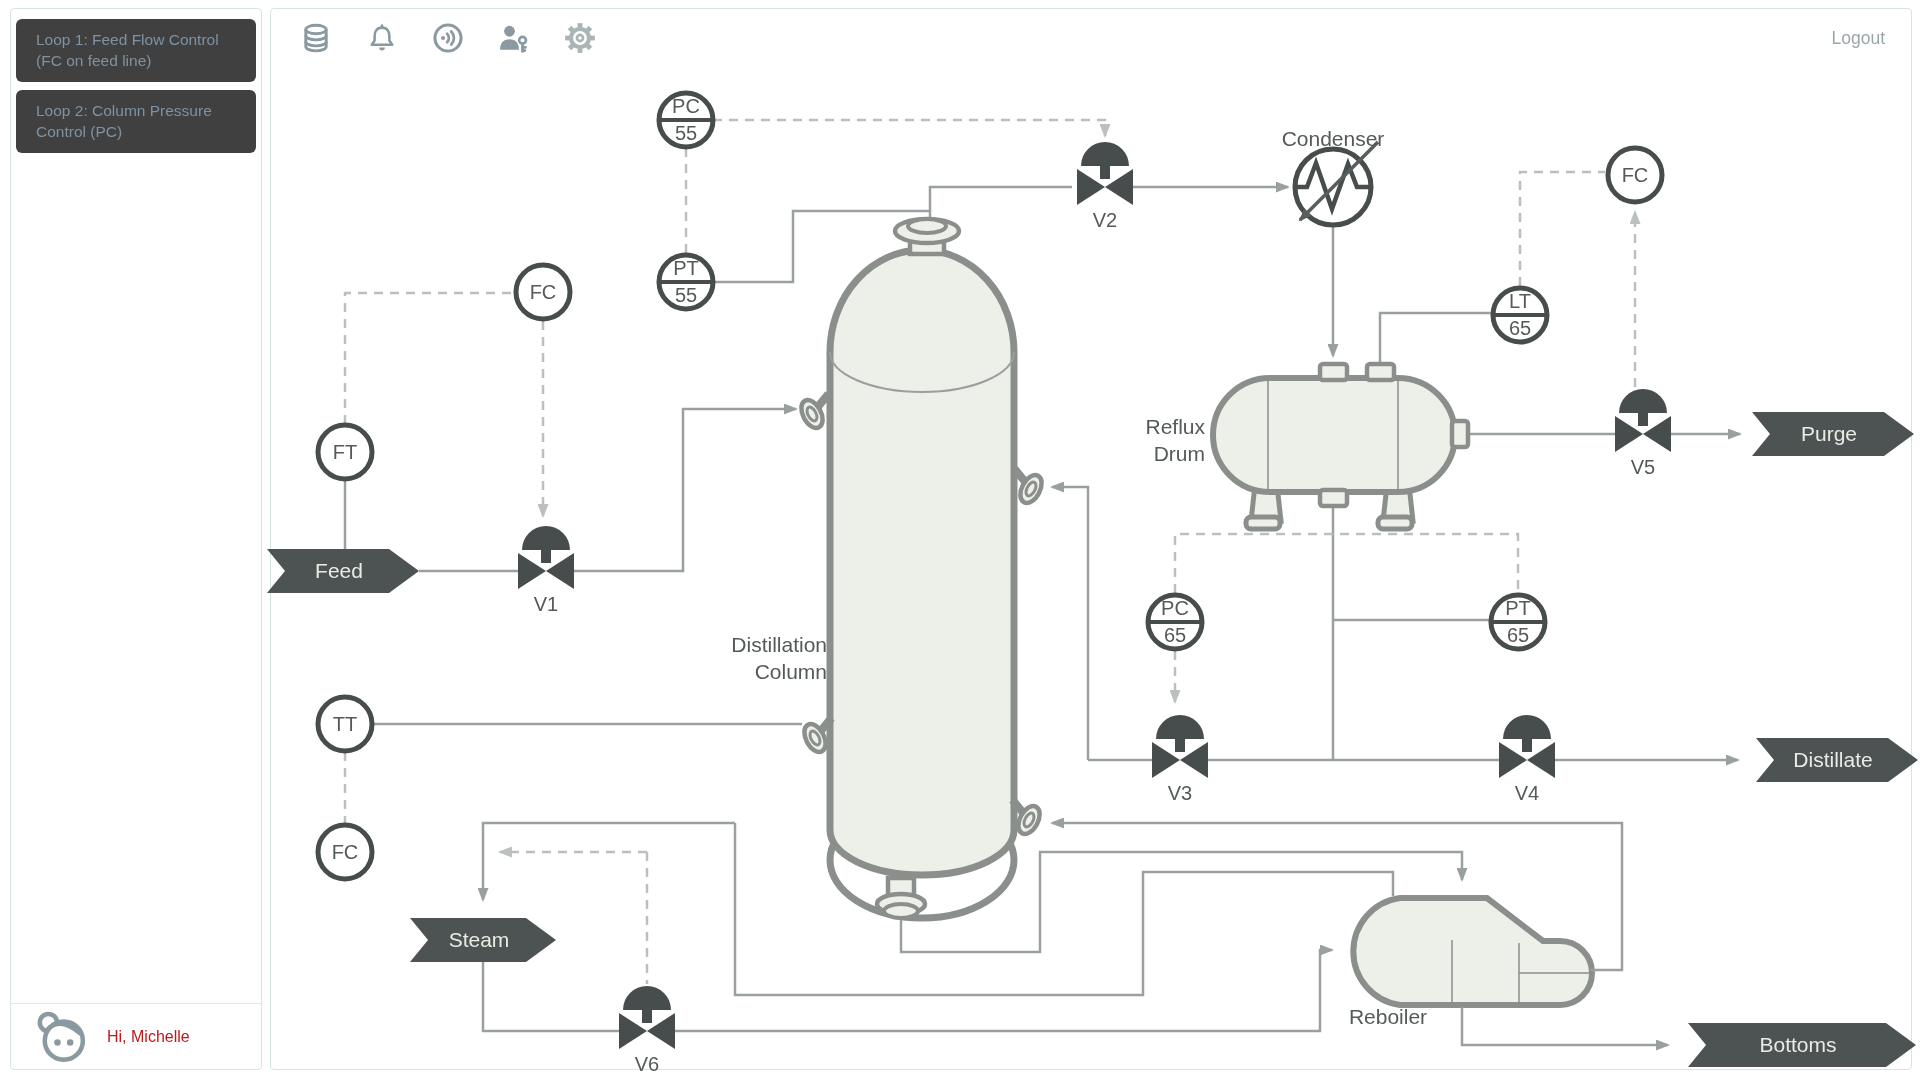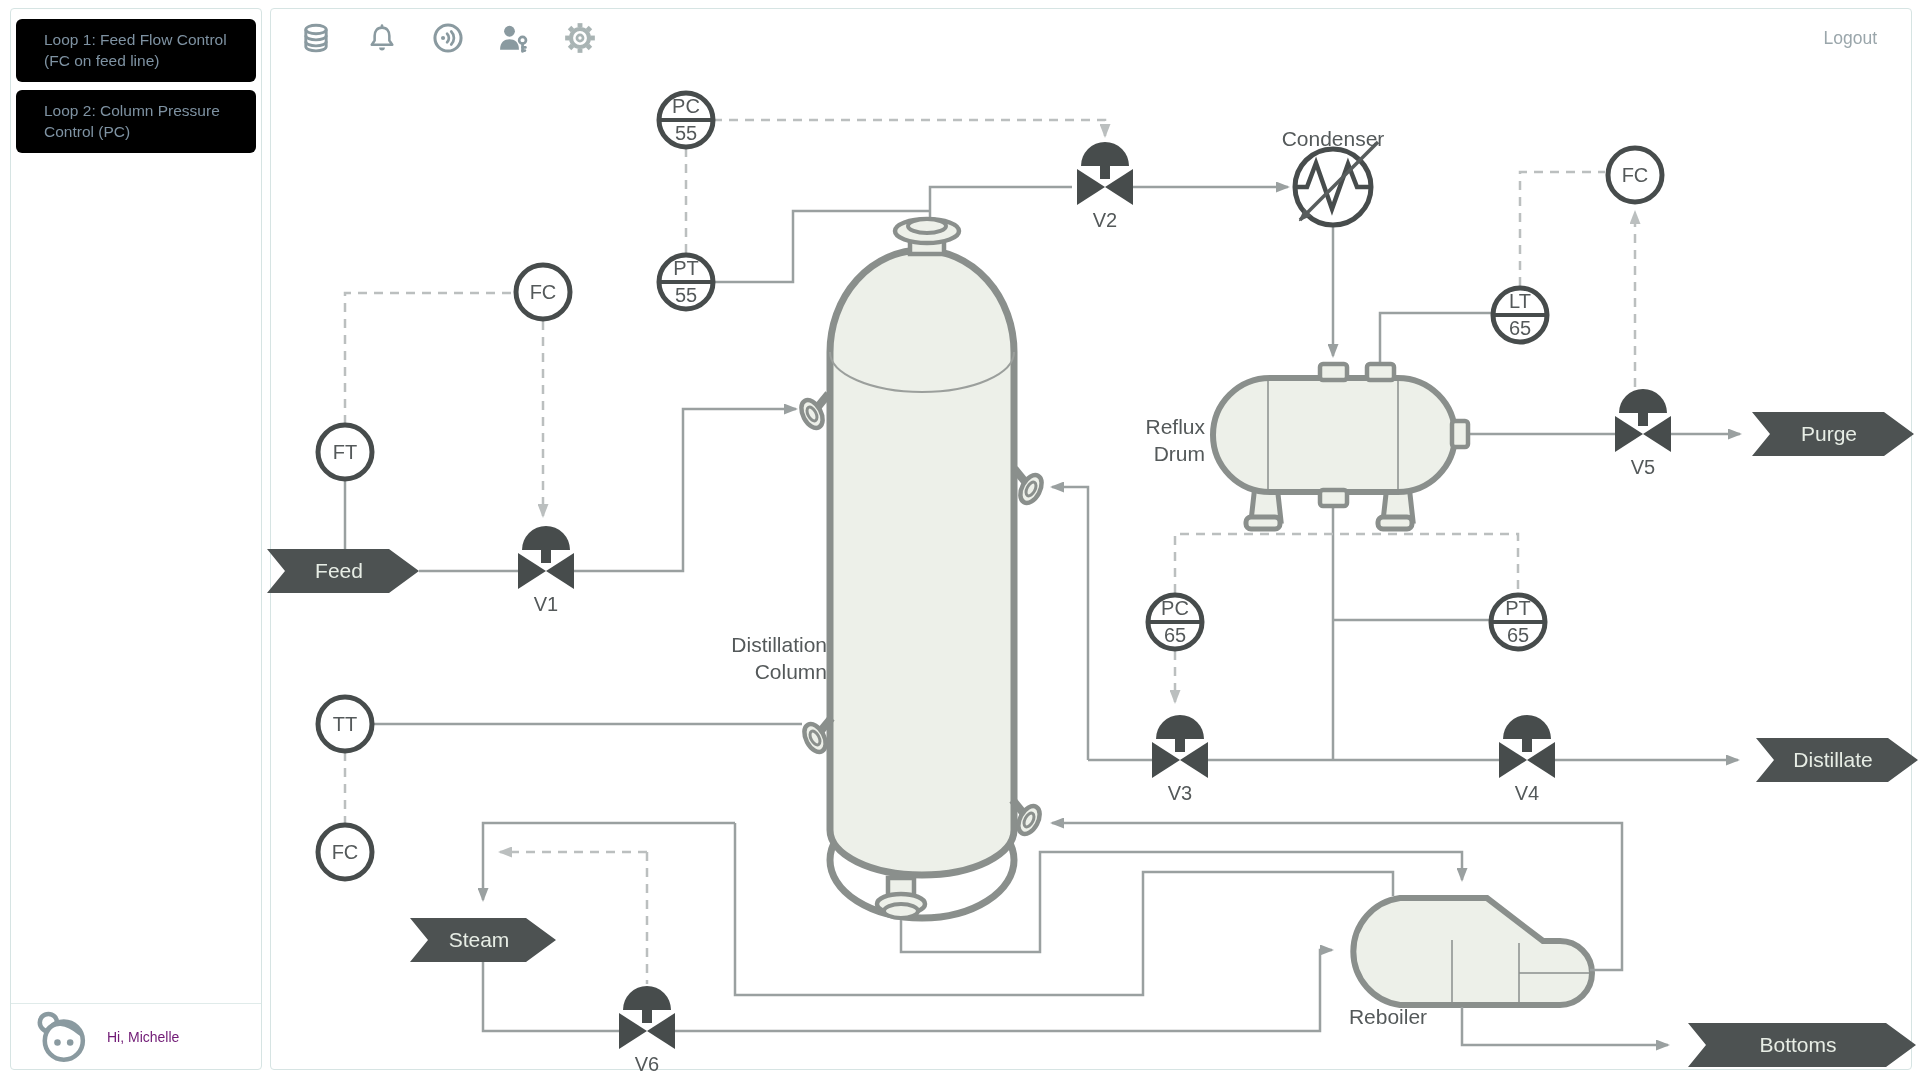--- a/index.html
+++ b/index.html
@@ -13,38 +13,38 @@
     border:1px solid #d6e4e3;border-radius:4px;background:#fff;
     box-sizing:border-box;z-index:3;
   }
   .logo{
     height:57px;display:flex;align-items:center;padding-left:9px;
     font-size:30px;font-weight:300;color:#92b4ba;letter-spacing:1px;
     border-bottom:1px solid #d6e4e3;white-space:nowrap;
   }
   .nav{padding:10px 5px 0 5px;}
   .nav-item{
-    background:#000000;border-radius:6px;margin-bottom:8px;
-    padding:10px 28px;font-size:15.5px;line-height:1.38;color:#7e92a2;
+    background:#404040;border-radius:6px;margin-bottom:8px;
+    padding:10px 20px;font-size:15.5px;line-height:1.38;color:#7e92a2;
     cursor:pointer;
   }
   .user-row{
     position:absolute;left:0;bottom:0;width:100%;height:66px;
     border-top:1px solid #e0ebea;display:flex;align-items:center;
     gap:16px;padding-left:22px;box-sizing:border-box;
   }
-  .greeting{font-size:14px;color:#701a75;}
+  .greeting{font-size:16px;color:#b91c1c;}
   
   .main{
     position:absolute;left:270px;top:8px;width:1642px;height:1062px;
     border:1px solid #d6e4e3;border-radius:4px;box-sizing:border-box;
     background:#fff;z-index:1;
   }
   .header{
-    position:absolute;top:0;left:0;right:8px;height:58px;
+    position:absolute;top:0;left:0;right:0;height:58px;
     display:flex;align-items:center;padding:0 26px;gap:28px;
   }
   .hicon{width:38px;height:38px;display:flex;align-items:center;justify-content:center;cursor:pointer;}
   .spacer{flex:1;}
   .logout{color:#9aa6ab;font-size:17.5px;cursor:pointer;}
   
   #diagram{
     position:absolute;left:0;top:0;width:1920px;height:1080px;
     z-index:2;pointer-events:none;
   }

